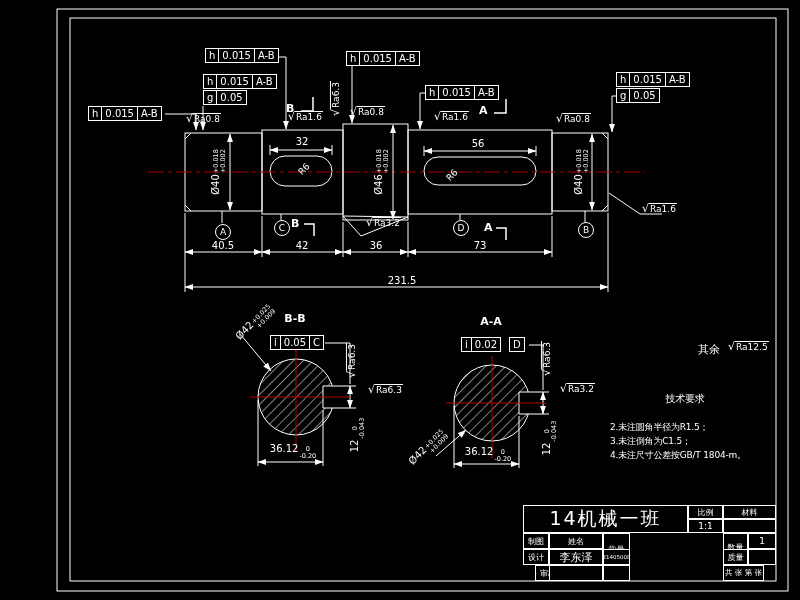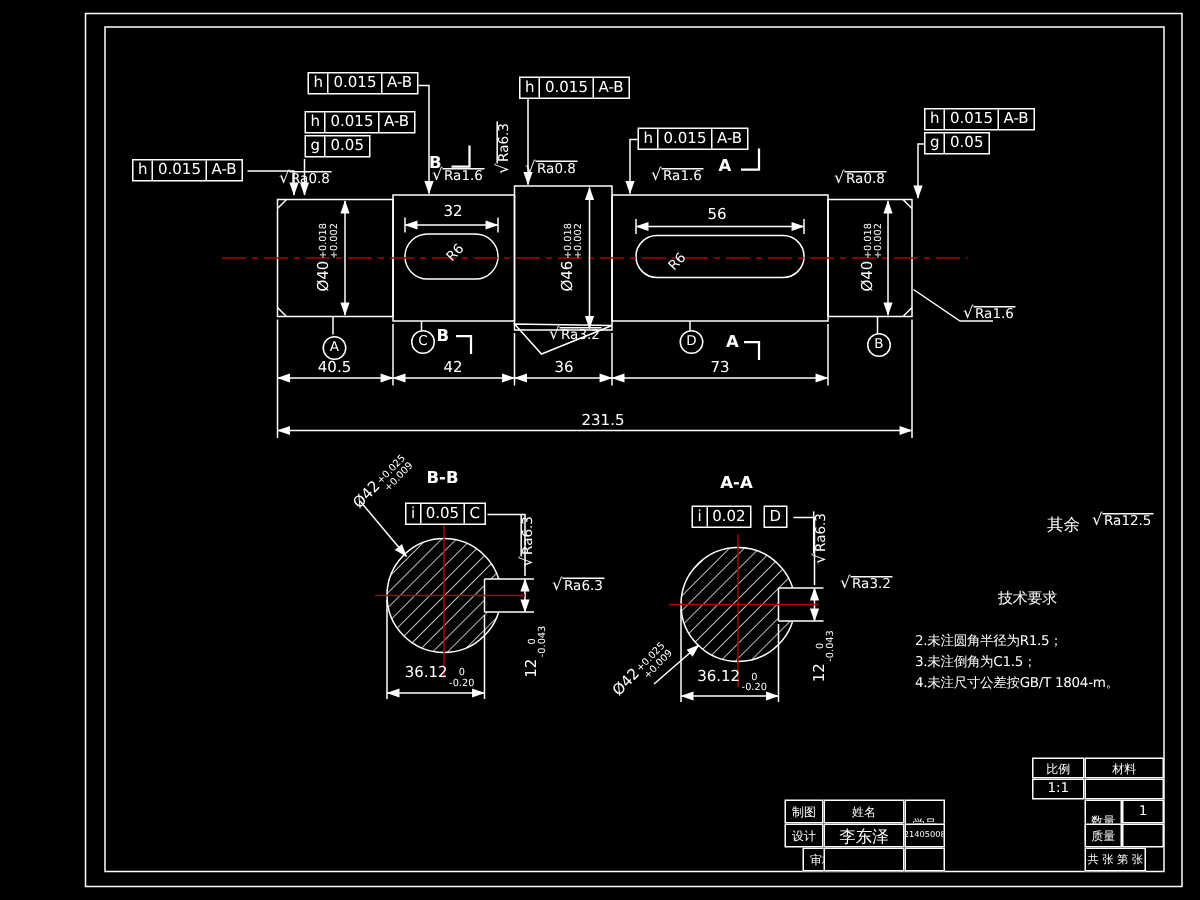--- a/index.html
+++ b/index.html
@@ -292,20 +292,21 @@
 
 <div class="lbl" style="left:698px;top:342px;font-size:11px">其余</div>
 <div class="rough" style="left:728px;top:340px"><span class="sym">√</span><span class="val">Ra12.5</span></div>
 
 <div class="notes b" style="left:630px;top:392px;width:110px;text-align:center;font-size:10px">技术要求</div>
 <div class="notes" style="left:610px;top:421px">2.未注圆角半径为R1.5；</div>
 <div class="notes" style="left:610px;top:435px">3.未注倒角为C1.5；</div>
 <div class="notes" style="left:610px;top:449px">4.未注尺寸公差按GB/T 1804-m。</div>
 
 <div id="tblock">
+  <div class="cell bigname" style="left:0;top:0;width:165px;height:28px">14机械一班</div>
   <div class="cell" style="left:165px;top:0;width:35px;height:14px">比例</div>
   <div class="cell" style="left:165px;top:14px;width:35px;height:14px;font-size:9px">1:1</div>
   <div class="cell" style="left:200px;top:0;width:53px;height:14px">材料</div>
   <div class="cell" style="left:200px;top:14px;width:53px;height:14px"></div>
 
   <div class="cell" style="left:0;top:28px;width:26px;height:16px">制图</div>
   <div class="cell" style="left:26px;top:28px;width:54px;height:16px">姓名</div>
   <div class="cell" style="left:80px;top:28px;width:27px;height:32px">学号</div>
   <div class="cell" style="left:0;top:44px;width:26px;height:16px">设计</div>
   <div class="cell" style="left:26px;top:44px;width:54px;height:16px;font-size:11px">李东泽</div>

